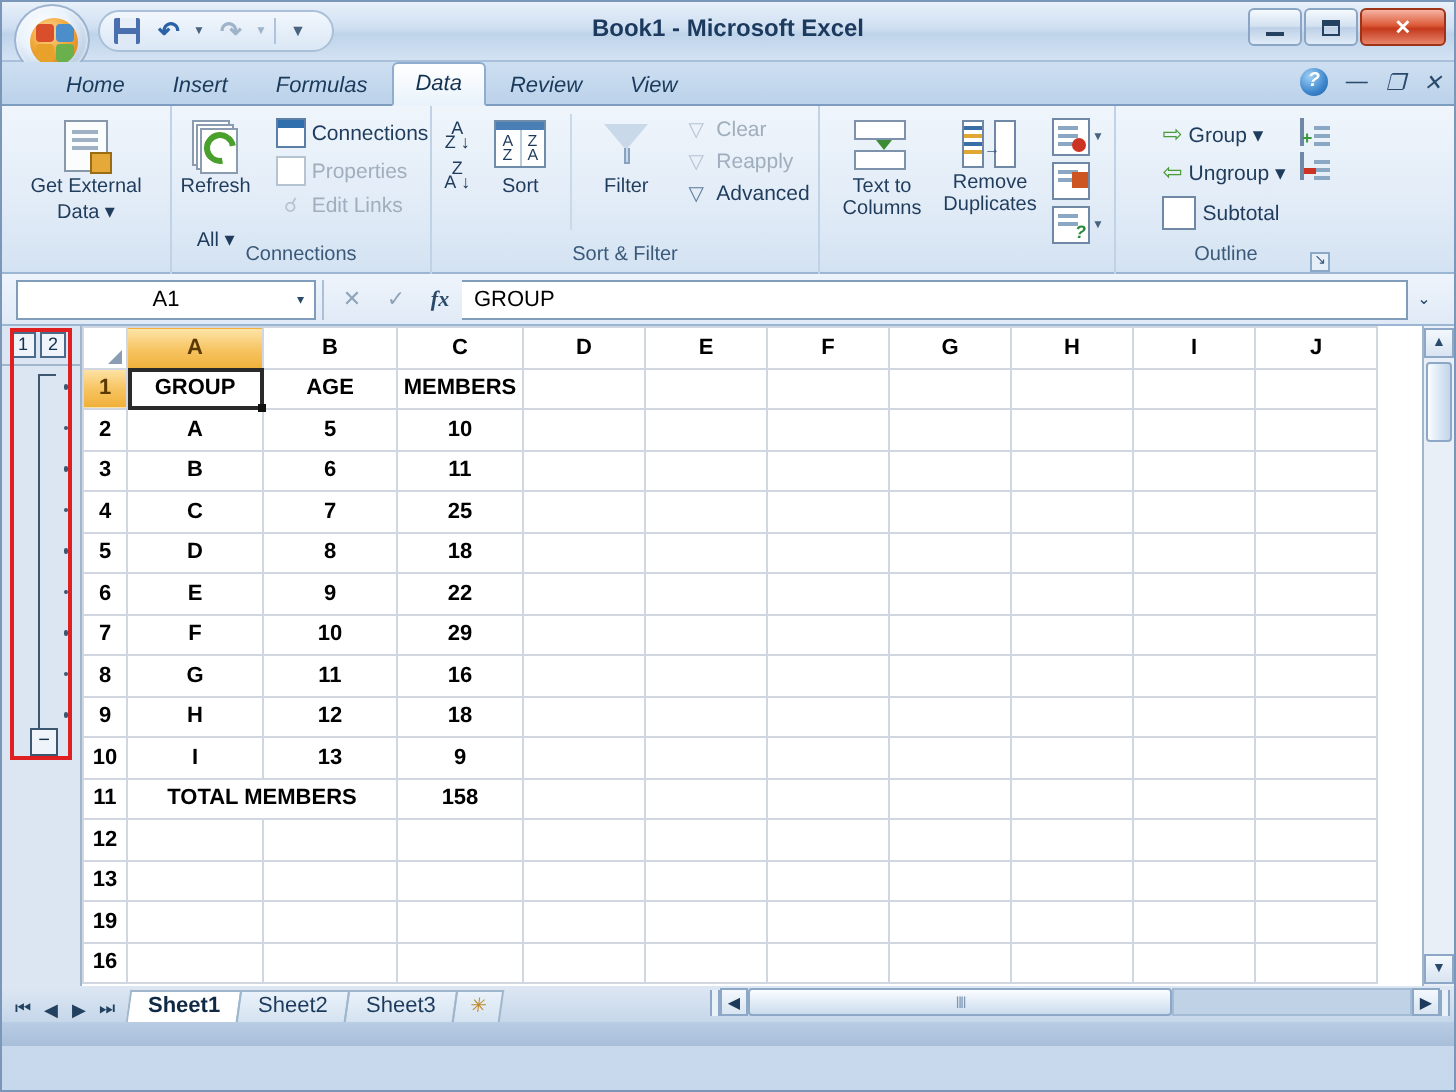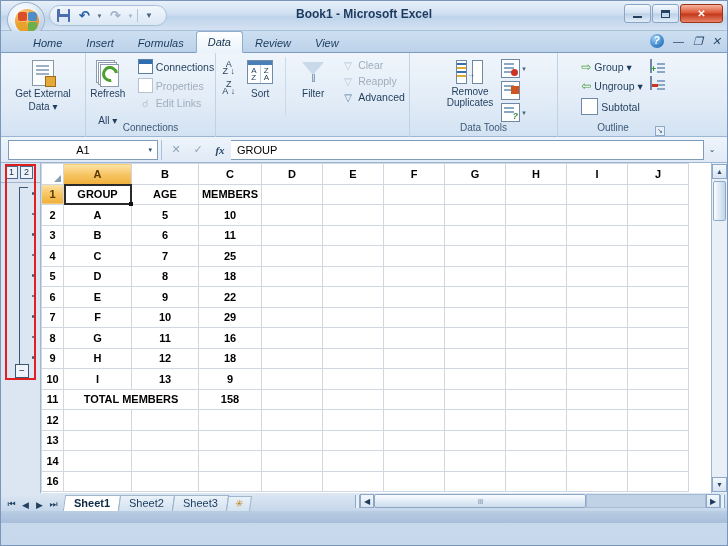--- a/index.html
+++ b/index.html
@@ -525,24 +525,34 @@
           <div class="smrow disabled">
             <span style="width:14px;font-size:10px;color:#b6c3d1;text-align:center">▽</span>
             <span class="lbl">Reapply</span>
           </div>
           <div class="smrow">
             <span style="width:14px;font-size:10px;color:#5a7a9a;text-align:center">▽</span>
             <span class="lbl">Advanced</span>
           </div>
         </div>
       </div>
+      <div class="rgroup-label">Sort &amp; Filter</div>
     </div>
 
     <div class="rgroup" style="width:148px">
       <div class="rgroup-body" style="gap:4px;padding-left:3px;">
+        <div class="bigbtn" style="width:46px">
+          <span class="txt2col">
+            <i class="b b1"></i>
+              <i class="dn"></i>
+              <i class="b b2"></i>
+          </span>
+          <span class="lbl">Text to</span>
+          <span class="lbl" style="margin-top:0">Columns</span>
+        </div>
         <div class="bigbtn" style="width:54px">
           <span class="dupl">
             <i class="col a"></i>
               <i class="col b"></i>
             <i class="st" style="top:3px;background:#3a6ea5"></i>
               <i class="st" style="top:7px;background:#e0a832"></i>
             <i class="st" style="top:11px;background:#3a6ea5"></i>
               <i class="st" style="top:15px;background:#e0a832"></i>
             <i style="position:absolute;left:11px;top:10px;font-size:8px;color:#3a5a7a">→</i>
           </span>
@@ -569,21 +579,20 @@
           <div style="display:flex;align-items:center;gap:2px">
             <span class="minitool">
               <i class="bar" style="top:3px"></i>
                 <i class="bar" style="top:7px"></i>
               <i style="position:absolute;right:1px;bottom:0px;font-size:9px;color:#2a8a3a;font-weight:bold">?</i>
             </span>
             <span class="tiny-dd">▼</span>
           </div>
         </div>
       </div>
-      <div class="rgroup-label">Data Tools</div>
     </div>
 
     <div class="rgroup" style="width:110px;border-right:none">
       <div class="rgroup-body" style="gap:4px;padding-left:4px;">
         <div style="display:flex;flex-direction:column;gap:3px;padding-top:2px;">
           <div class="smrow">
             <span class="grp-arrow">⇨</span>
             <span class="lbl">Group ▾</span>
           </div>
           <div class="smrow">
@@ -875,21 +884,21 @@
           <td></td>
               <td></td>
           <td></td>
               <td></td>
           <td></td>
               <td></td>
           <td></td>
               <td></td>
         </tr>
         <tr>
-          <th class="rowhead">14</th>
+          <th class="rowhead">19</th>
           <td></td>
               <td></td>
           <td></td>
               <td></td>
           <td></td>
               <td></td>
           <td></td>
               <td></td>
           <td></td>
               <td></td>

